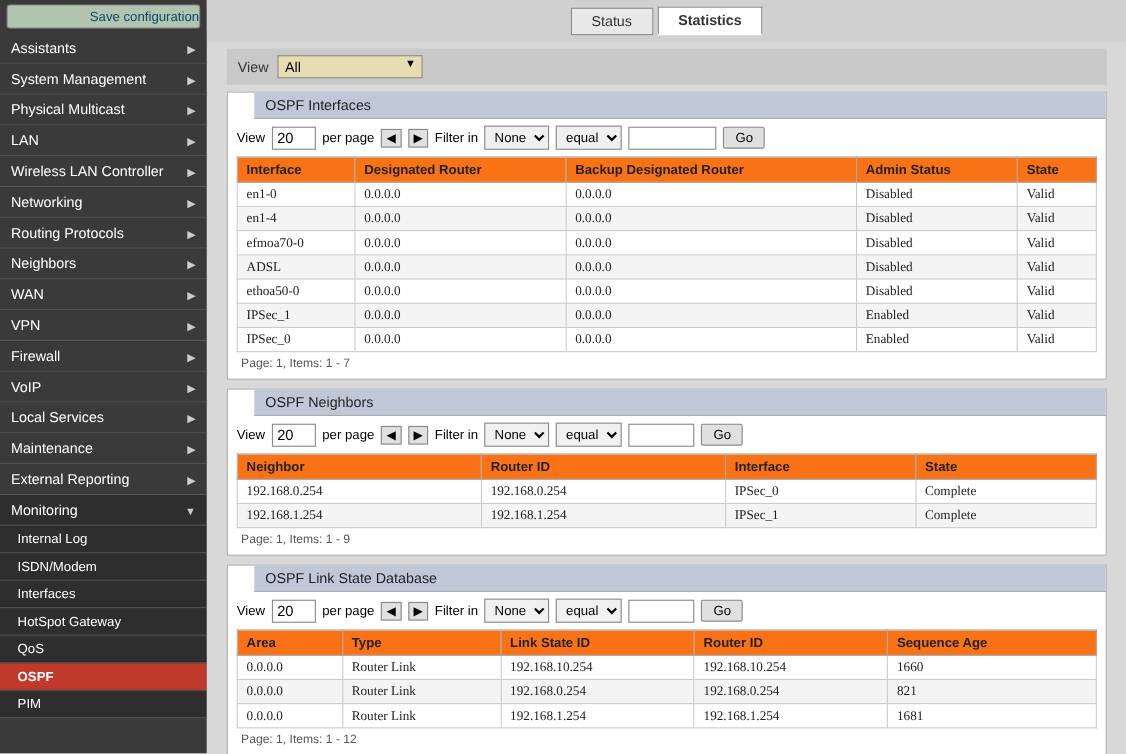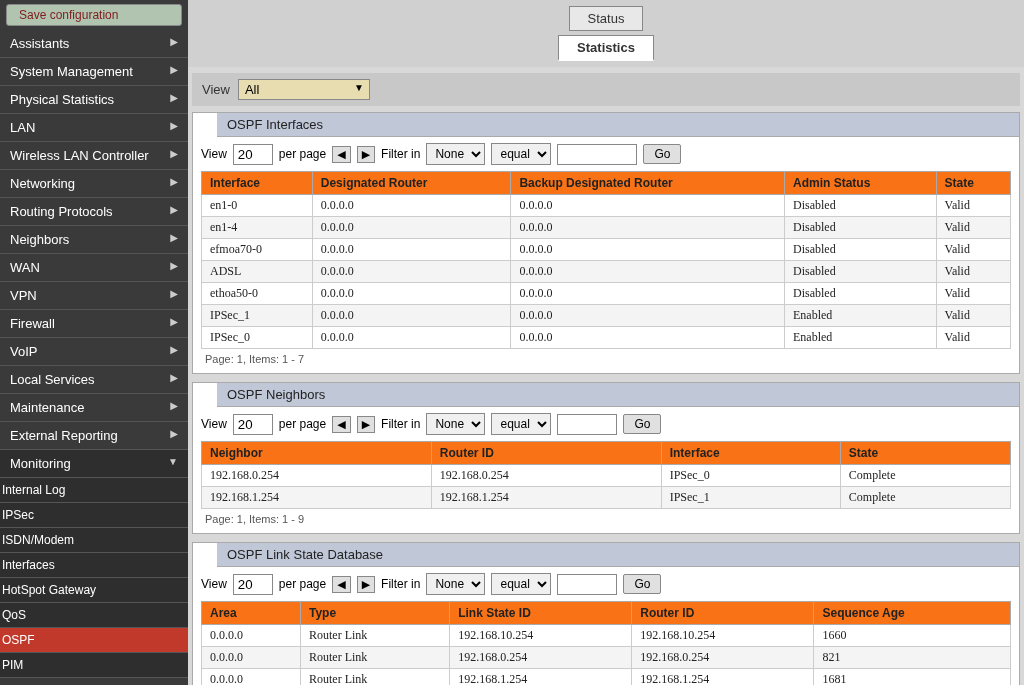--- a/index.html
+++ b/index.html
@@ -12,97 +12,96 @@
       background: #3a3a3a;
       color: #fff;
       display: flex;
       flex-direction: column;
       height: 685px;
       overflow-y: auto;
       overflow-x: hidden;
     }
     .sidebar-btn-top {
       background: #b0c4b0;
-      color: #7f1d1d;
+      color: #0c4a6e;
       border: 1px solid #888;
       border-radius: 3px;
       margin: 4px 6px;
-      padding: 3px 12px;
+      padding: 3px 0;
       font-size: 12px;
       cursor: pointer;
-      text-align: left;
+      text-align: right;
     }
     .sidebar-item {
       display: flex;
-      align-items: flex-start;
+      align-items: flex-end;
       justify-content: space-between;
       padding: 6px 10px;
       cursor: pointer;
       border-bottom: 1px solid #555;
       font-size: 13px;
       color: #fff;
       background: #3a3a3a;
     }
     .sidebar-item .arrow { font-size: 10px; color: #ccc; }
     .sidebar-sub-item {
       display: flex;
       align-items: center;
-      padding: 5px 10px 5px 2px;
+      padding: 5px 10px 5px 16px;
       cursor: pointer;
       border-bottom: 1px solid #555;
       font-size: 12px;
       color: #fff;
       background: #2e2e2e;
     }
     .sidebar-sub-item.active {
       background: #c0392b;
       color: #fff;
-      font-weight: normal;
+      font-weight: bold;
     }
 
     
     #main {
       flex: 1;
       display: flex;
       flex-direction: column;
       background: #d0d0d0;
       height: 685px;
       overflow: hidden;
     }
 
     
     #topbar {
       display: flex;
       align-items: center;
       justify-content: center;
       padding: 6px 12px;
       background: #d0d0d0;
       gap: 4px;
-      flex-direction: column;
     }
     .tab-btn {
       padding: 4px 18px;
       border: 1px solid #888;
       background: #e8e8e8;
       cursor: pointer;
       font-size: 13px;
       color: #333;
     }
     .tab-btn.active {
       background: #fff;
       border-bottom: 2px solid #fff;
       font-weight: bold;
     }
 
     
     #content {
       flex: 1;
       background: #d8d8d8;
       overflow-y: auto;
-      padding: 6px 4px;
+      padding: 6px 18px;
     }
 
     
     .view-row {
       display: flex;
       align-items: center;
       background: #c8c8c8;
       padding: 6px 10px;
       margin-bottom: 6px;
       gap: 8px;
@@ -229,21 +228,21 @@
 
   <div class="sidebar-item">
     <span>Assistants</span>
     <span class="arrow">▶</span>
   </div>
   <div class="sidebar-item">
     <span>System Management</span>
     <span class="arrow">▶</span>
   </div>
   <div class="sidebar-item">
-    <span>Physical Statistics</span>
+    <span>Physical Multicast</span>
     <span class="arrow">▶</span>
   </div>
   <div class="sidebar-item">
     <span>LAN</span>
     <span class="arrow">▶</span>
   </div>
   <div class="sidebar-item">
     <span>Wireless LAN Controller</span>
     <span class="arrow">▶</span>
   </div>
@@ -287,23 +286,20 @@
     <span>External Reporting</span>
     <span class="arrow">▶</span>
   </div>
   <div class="sidebar-item" style="background:#2e2e2e;">
     <span>Monitoring</span>
     <span class="arrow">▼</span>
   </div>
 
   <div class="sidebar-sub-item">
     <span>Internal Log</span>
-  </div>
-  <div class="sidebar-sub-item">
-    <span>IPSec</span>
   </div>
   <div class="sidebar-sub-item">
     <span>ISDN/Modem</span>
   </div>
   <div class="sidebar-sub-item">
     <span>Interfaces</span>
   </div>
   <div class="sidebar-sub-item">
     <span>HotSpot Gateway</span>
   </div>

